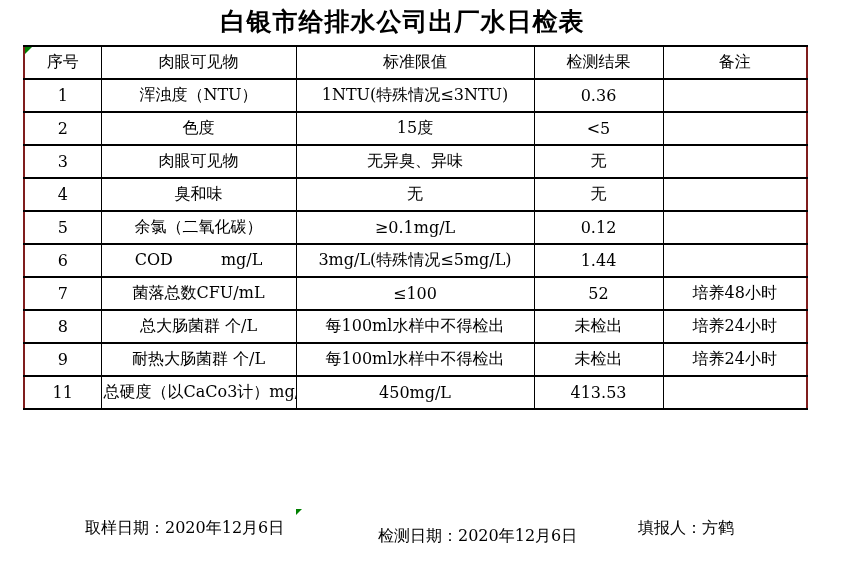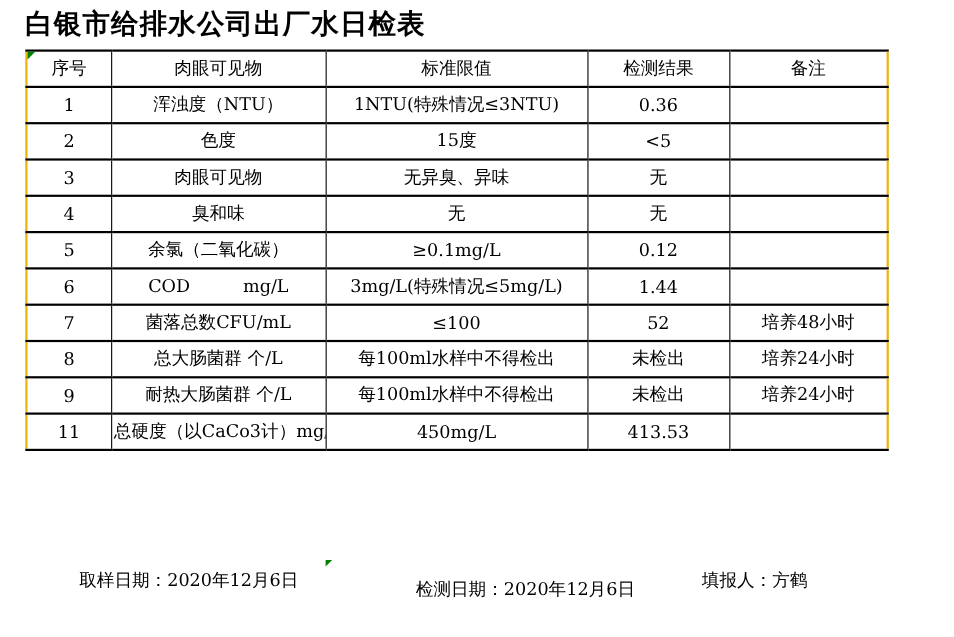--- a/index.html
+++ b/index.html
@@ -6,34 +6,34 @@
   body{
     width:867px;height:579px;
     background:#ffffff;
     position:relative;
     overflow:hidden;
     font-family:"DejaVu Serif","Liberation Serif",serif;
     color:#000000;
   }
   .title{
     position:absolute;
-    left:23px;top:5px;width:783px;
-    text-align:left;
+    left:11px;top:5px;width:783px;
+    text-align:center;
     font-family:"DejaVu Sans","Liberation Sans",sans-serif;
     font-weight:bold;
     font-size:25px;
     letter-spacing:1px;
   }
   table.report{
     position:absolute;
     left:23px;top:45px;
     border-collapse:collapse;
     table-layout:fixed;
     width:783px;
-    border:2px solid #eab308;
+    border:2px solid #7f1d1d;
   }
   table.report td, table.report th{
     border-style:solid;
     border-color:#000;
     border-width:2px 1px;
     height:31px;
     text-align:center;
     vertical-align:middle;
     font-size:16px;
     font-weight:normal;
@@ -48,21 +48,21 @@
     border-right:7px solid transparent;
   }
   #marker-top{left:25px;top:47px;}
   #marker-bottom{left:296px;top:509px;border-top-width:6px;border-right-width:6px;}
   .footer-item{
     position:absolute;
     top:518px;
     font-size:16px;
     white-space:pre;
   }
-  #footer-sampling{left:72px;}
+  #footer-sampling{left:85px;}
   #footer-testing{left:378px;margin-top:8px;}
   #footer-reporter{left:638px;}
 </style>
 </head>
 <body>
 
 <div class="title">白银市给排水公司出厂水日检表</div>
 
 <table class="report">
   <colgroup>

